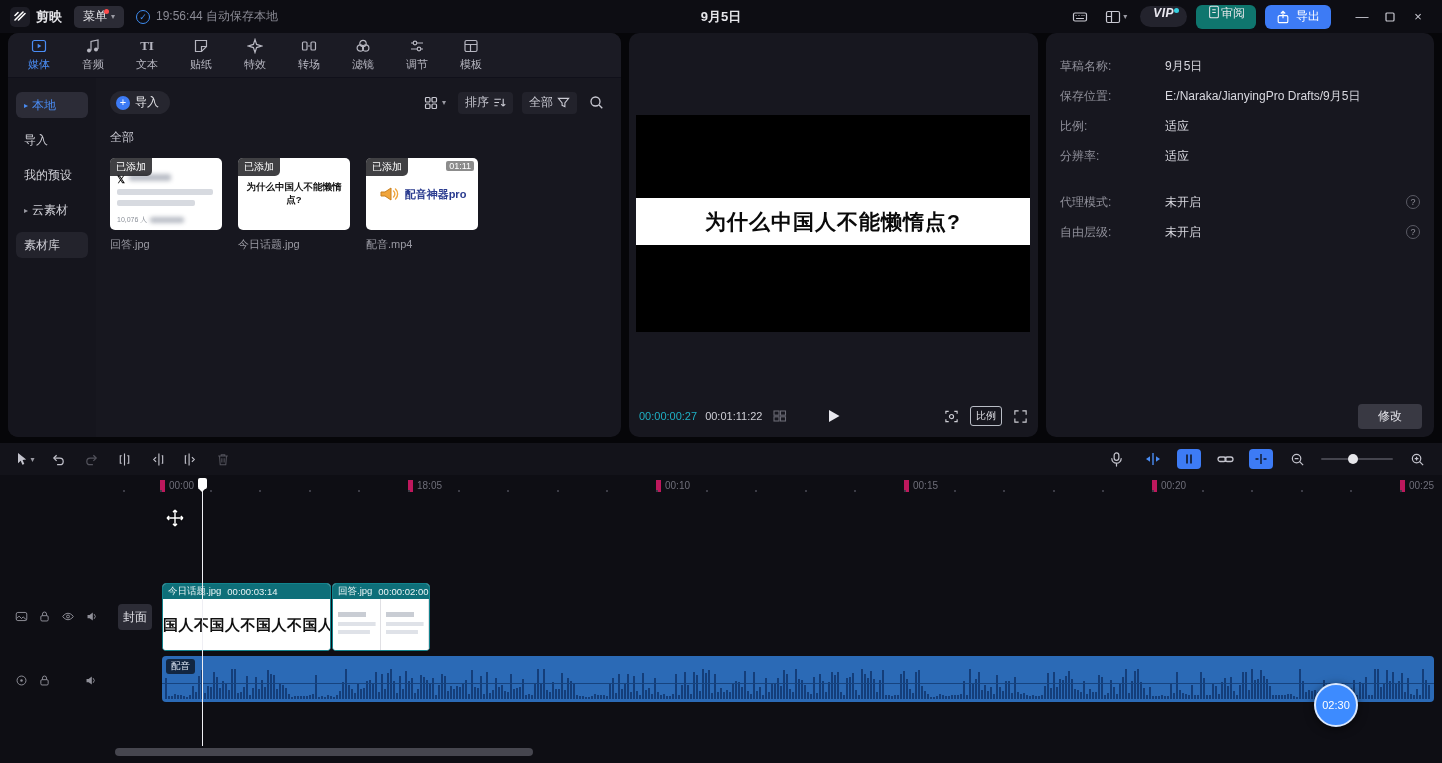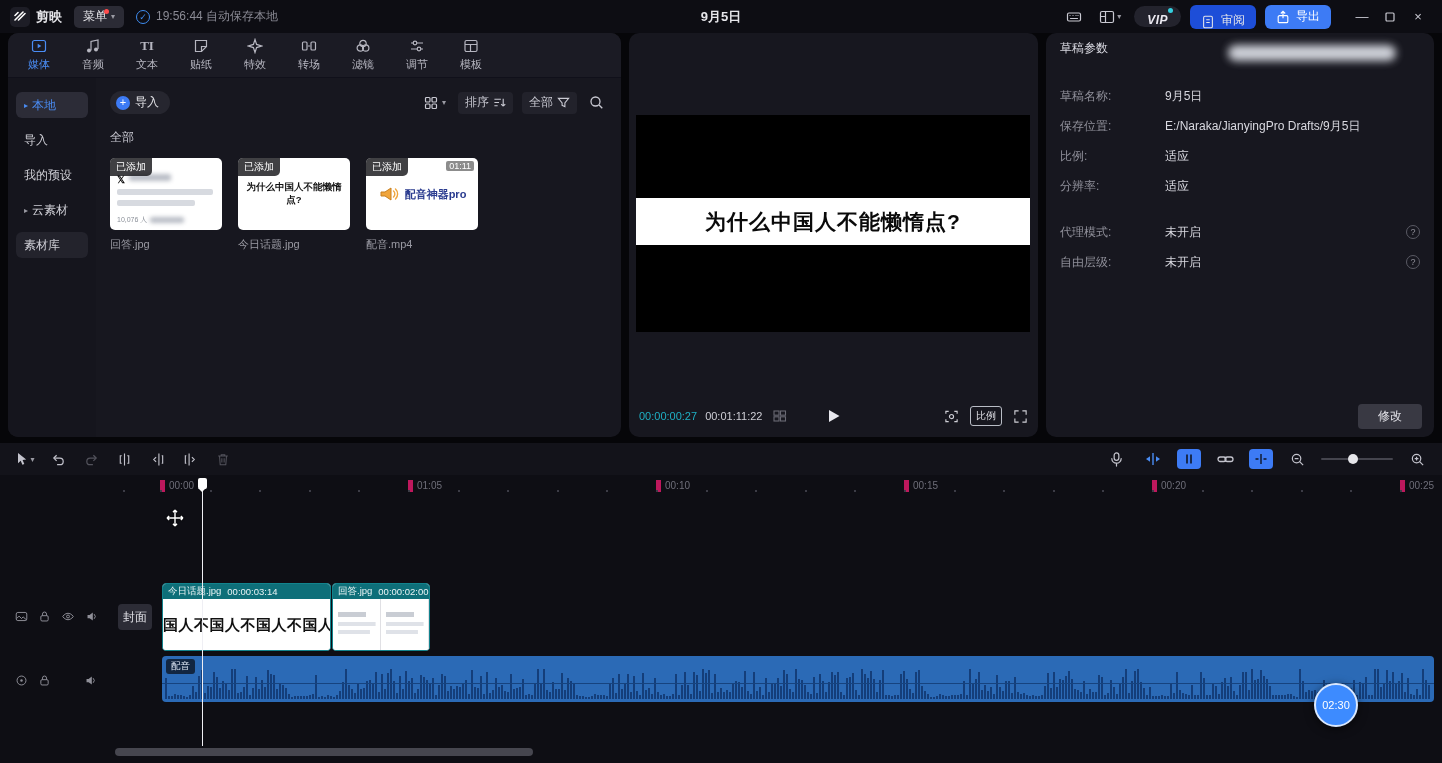--- a/index.html
+++ b/index.html
@@ -15,23 +15,23 @@
 .logo-ico{width:20px;height:20px;border-radius:5px;background:#1d1d26;display:flex;align-items:center;justify-content:center;color:#fff}
 .logo-text{font-weight:bold;font-size:13px}
 .menu-btn{background:#2b2b35;border-radius:5px;height:22px;padding:0 9px;display:flex;align-items:center;gap:4px;position:relative}
 .dot-red{width:5px;height:5px;border-radius:50%;background:#ff4d4d;position:absolute;top:3px;right:15px}
 .chev{font-size:8px;color:#9a9aa3}
 .autosave{display:flex;align-items:center;gap:6px;color:#8a8a94}
 .as-ico{width:14px;height:14px;border-radius:50%;border:1px solid #3e8cf0;color:#3e8cf0;font-size:9px;display:flex;align-items:center;justify-content:center}
 .tb-title{position:absolute;left:50%;transform:translateX(-50%);font-size:13px;font-weight:bold}
 .tb-right{margin-left:auto;display:flex;align-items:center;gap:9px}
 .tb-icobtn{height:22px;display:flex;align-items:center;gap:2px;color:#c9c9d2;padding:0 4px}
-.vip{background:#23232d;border-radius:11px;height:21px;padding:0 13px;display:flex;align-items:flex-end;font-style:italic;font-weight:bold;letter-spacing:.5px;position:relative;color:#eceaf2}
+.vip{background:#23232d;border-radius:11px;height:21px;padding:0 13px;display:flex;align-items:flex-start;font-style:italic;font-weight:bold;letter-spacing:.5px;position:relative;color:#eceaf2}
 .dot-cyan{width:5px;height:5px;border-radius:50%;background:#35d0e0;position:absolute;top:2px;right:8px}
-.review-btn{background:#1d4ed8;border-radius:6px;height:24px;padding:0 11px;display:flex;align-items:flex-end;gap:6px}
+.review-btn{background:#0f766e;border-radius:6px;height:24px;padding:0 11px;display:flex;align-items:flex-start;}
 .export-btn{background:#3d7bf5;border-radius:6px;height:24px;padding:0 11px;display:flex;align-items:center;gap:6px;color:#fff}
 .win-btns{display:flex;align-items:center;margin-left:8px}
 .win-btns button{width:28px;height:24px;display:flex;align-items:center;justify-content:center;color:#c9c9d2;font-size:13px}
 
 
 .panel{position:absolute;top:33px;height:404px;background:#17171f;border-radius:10px;overflow:hidden}
 .media-panel{left:8px;width:613px}
 .player-panel{left:629px;width:409px}
 .params-panel{left:1046px;width:388px}
 .p-header{height:30px;display:flex;align-items:center;justify-content:space-between;padding:0 14px;color:#d8d8e0;position:relative}
@@ -425,24 +425,20 @@
         <button>
           <svg width="15" height="15" viewBox="0 0 16 16" stroke="currentColor" fill="none" stroke-width="1.2">
               <path d="M6 2H2v4M10 2h4v4M14 10v4h-4M6 14H2v-4"></path>
             </svg>
         </button>
       </div>
     </div>
   </section>
 
   <section class="panel params-panel">
-    <div class="p-header">
-      <span>草稿参数</span>
-      <span class="blur-streak"></span>
-    </div>
     <div class="rows">
       <div class="row">
           <span class="k">草稿名称:</span>
           <span class="v">9月5日</span>
         </div>
       <div class="row">
           <span class="k">保存位置:</span>
           <span class="v">E:/Naraka/JianyingPro Drafts/9月5日</span>
         </div>
       <div class="row">
@@ -552,21 +548,21 @@
           <svg width="15" height="15" viewBox="0 0 16 16" stroke="currentColor" fill="none" stroke-width="1.3">
               <circle cx="7" cy="7" r="4.5"></circle>
               <path d="M5 7h4M7 5v4M10.3 10.3L14 14"></path>
             </svg>
         </button>
       </div>
     </div>
     <div class="tl-body">
       <div class="ruler">
         <span class="tick" style="left:45px"><span>00:00</span></span>
-        <span class="tick" style="left:293px"><span>01:05</span></span>
+        <span class="tick" style="left:293px"><span>18:05</span></span>
         <span class="tick" style="left:541px"><span>00:10</span></span>
         <span class="tick" style="left:789px"><span>00:15</span></span>
         <span class="tick" style="left:1037px"><span>00:20</span></span>
         <span class="tick" style="left:1285px"><span>00:25</span></span>
       </div>
       <div class="ruler-dots"></div>
 
       <div class="video-tc">
         <span>
             <svg width="13" height="13" viewBox="0 0 16 16" stroke="currentColor" fill="none" stroke-width="1.2">

